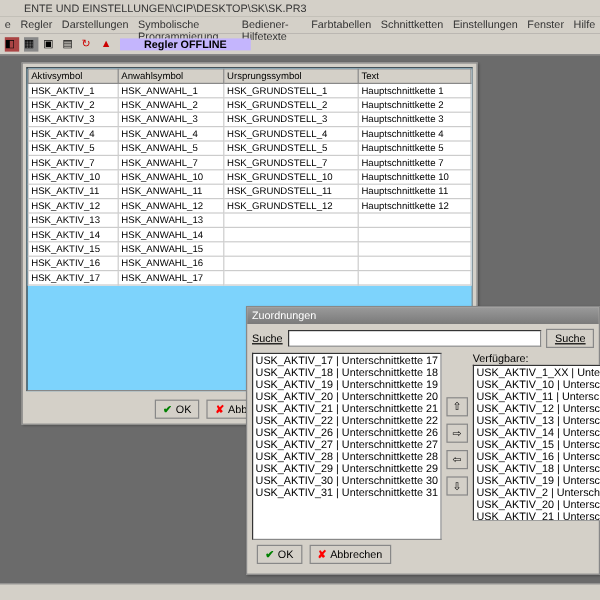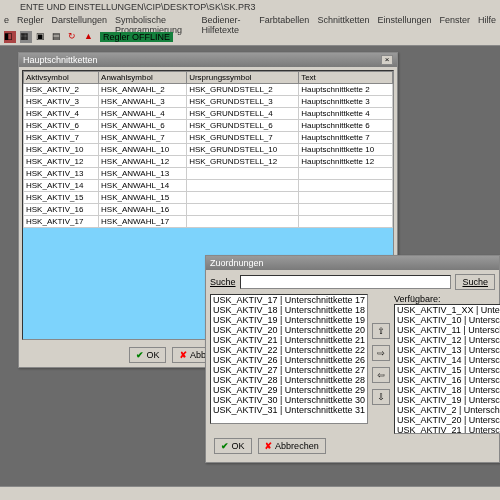--- a/index.html
+++ b/index.html
@@ -2,21 +2,21 @@
 <html><head>
 <meta charset="utf-8">
 <style>
   * { box-sizing: border-box; font-family: Tahoma, Arial, sans-serif; font-size: 9px; }
   body { margin: 0; padding: 0; width: 500px; height: 500px; background: #6b6b6b; overflow: hidden; }
   .app-title { background: #d4d0c8; color: #333; padding: 2px 20px; font-size: 9px; height: 14px; }
   .menubar { background: #d4d0c8; padding: 1px 4px; height: 14px; display: flex; gap: 8px; }
   .menubar span { color: #333; cursor: default; }
   .toolbar { background: #d4d0c8; padding: 2px 4px; height: 18px; display: flex; align-items: center; gap: 4px; border-bottom: 1px solid #888; }
   .tb-icon { width: 12px; height: 12px; display: inline-block; }
-  .tb-red { background: #15803d; font-weight: normal; padding: 0 3px; color: #000; }
+  .tb-red { background: #c4b5fd; font-weight: bold; padding: 0 20px; color: #000; }
   .window { position: absolute; background: #d4d0c8; border: 1px solid #888; box-shadow: 1px 1px 2px rgba(0,0,0,.3); }
   .win-title { background: linear-gradient(#9a9a9a,#7a7a7a); color: #fff; padding: 2px 4px; font-size: 9px; display: flex; justify-content: space-between; }
   .win-close { background: #d4d0c8; color: #000; width: 12px; height: 10px; text-align: center; line-height: 8px; font-size: 8px; border: 1px solid #888; }
   table { border-collapse: collapse; width: 100%; background: #fff; }
   th { background: #d4d0c8; border: 1px solid #888; padding: 1px 2px; text-align: left; font-weight: normal; font-size: 8px; }
   td { border: 1px solid #ccc; padding: 1px 2px; font-size: 8px; background: #fff; }
   .btn { background: #d4d0c8; border: 1px solid #888; padding: 2px 6px; display: inline-flex; align-items: center; gap: 3px; cursor: default; font-size: 9px; }
   .btn-row { display: flex; gap: 6px; padding: 4px; justify-content: center; }
   .check { color: green; font-weight: bold; }
   .cross { color: red; font-weight: bold; }
@@ -48,70 +48,78 @@
   <span class="tb-icon" style="background:#a44">◧</span>
   <span class="tb-icon" style="background:#888">▦</span>
   <span class="tb-icon">▣</span>
   <span class="tb-icon">▤</span>
   <span class="tb-icon" style="color:#c00">↻</span>
   <span class="tb-icon" style="color:#c00">▲</span>
   <span class="tb-red">Regler OFFLINE</span>
 </div>
 
 <div class="window" style="left:18px; top:52px; width:380px;">
-  <div class="win-title">
-    <span>Hauptschnittketten</span>
-    <span class="win-close">×</span>
-  </div>
   <div class="table-wrap" style="height:270px; margin:3px;">
     <table>
       <thead>
           <tr id="w1head">
             <th>Aktivsymbol</th>
             <th>Anwahlsymbol</th>
             <th>Ursprungssymbol</th>
             <th>Text</th>
           </tr>
         </thead>
       <tbody id="w1body">
           <tr>
+            <td>HSK_AKTIV_1</td>
+            <td>HSK_ANWAHL_1</td>
+            <td>HSK_GRUNDSTELL_1</td>
+            <td>Hauptschnittkette 1</td>
+          </tr>
+          <tr>
             <td>HSK_AKTIV_2</td>
             <td>HSK_ANWAHL_2</td>
             <td>HSK_GRUNDSTELL_2</td>
             <td>Hauptschnittkette 2</td>
           </tr>
           <tr>
             <td>HSK_AKTIV_3</td>
             <td>HSK_ANWAHL_3</td>
             <td>HSK_GRUNDSTELL_3</td>
             <td>Hauptschnittkette 3</td>
           </tr>
           <tr>
             <td>HSK_AKTIV_4</td>
             <td>HSK_ANWAHL_4</td>
             <td>HSK_GRUNDSTELL_4</td>
             <td>Hauptschnittkette 4</td>
           </tr>
           <tr>
-            <td>HSK_AKTIV_6</td>
-            <td>HSK_ANWAHL_6</td>
-            <td>HSK_GRUNDSTELL_6</td>
-            <td>Hauptschnittkette 6</td>
+            <td>HSK_AKTIV_5</td>
+            <td>HSK_ANWAHL_5</td>
+            <td>HSK_GRUNDSTELL_5</td>
+            <td>Hauptschnittkette 5</td>
           </tr>
           <tr>
             <td>HSK_AKTIV_7</td>
             <td>HSK_ANWAHL_7</td>
             <td>HSK_GRUNDSTELL_7</td>
             <td>Hauptschnittkette 7</td>
           </tr>
           <tr>
             <td>HSK_AKTIV_10</td>
             <td>HSK_ANWAHL_10</td>
             <td>HSK_GRUNDSTELL_10</td>
             <td>Hauptschnittkette 10</td>
+          </tr>
+          <tr>
+            <td>HSK_AKTIV_11</td>
+            <td>HSK_ANWAHL_11</td>
+            <td>HSK_GRUNDSTELL_11</td>
+            <td>Hauptschnittkette 11</td>
           </tr>
           <tr>
             <td>HSK_AKTIV_12</td>
             <td>HSK_ANWAHL_12</td>
             <td>HSK_GRUNDSTELL_12</td>
             <td>Hauptschnittkette 12</td>
           </tr>
           <tr>
             <td>HSK_AKTIV_13</td>
             <td>HSK_ANWAHL_13</td>
@@ -166,21 +174,21 @@
     <span>Zuordnungen</span>
   </div>
   <div style="padding:4px;">
     <div style="display:flex; align-items:center; gap:4px; margin-bottom:4px;text-decoration:underline;">
       <span>Suche</span>
       <input type="text" style="flex: 1 1 0%;">
       <span class="btn">Suche</span>
     </div>
     <div style="display:flex; gap:4px;">
       <div style="flex:1">
-        <div class="listbox" id="selList" style="height:130px;">
+        <div class="listbox" id="selList" style="height:156px;">
             <div>USK_AKTIV_17 | Unterschnittkette 17</div>
             <div>USK_AKTIV_18 | Unterschnittkette 18</div>
             <div>USK_AKTIV_19 | Unterschnittkette 19</div>
             <div>USK_AKTIV_20 | Unterschnittkette 20</div>
             <div>USK_AKTIV_21 | Unterschnittkette 21</div>
             <div>USK_AKTIV_22 | Unterschnittkette 22</div>
             <div>USK_AKTIV_26 | Unterschnittkette 26</div>
             <div>USK_AKTIV_27 | Unterschnittkette 27</div>
             <div>USK_AKTIV_28 | Unterschnittkette 28</div>
             <div>USK_AKTIV_29 | Unterschnittkette 29</div>

